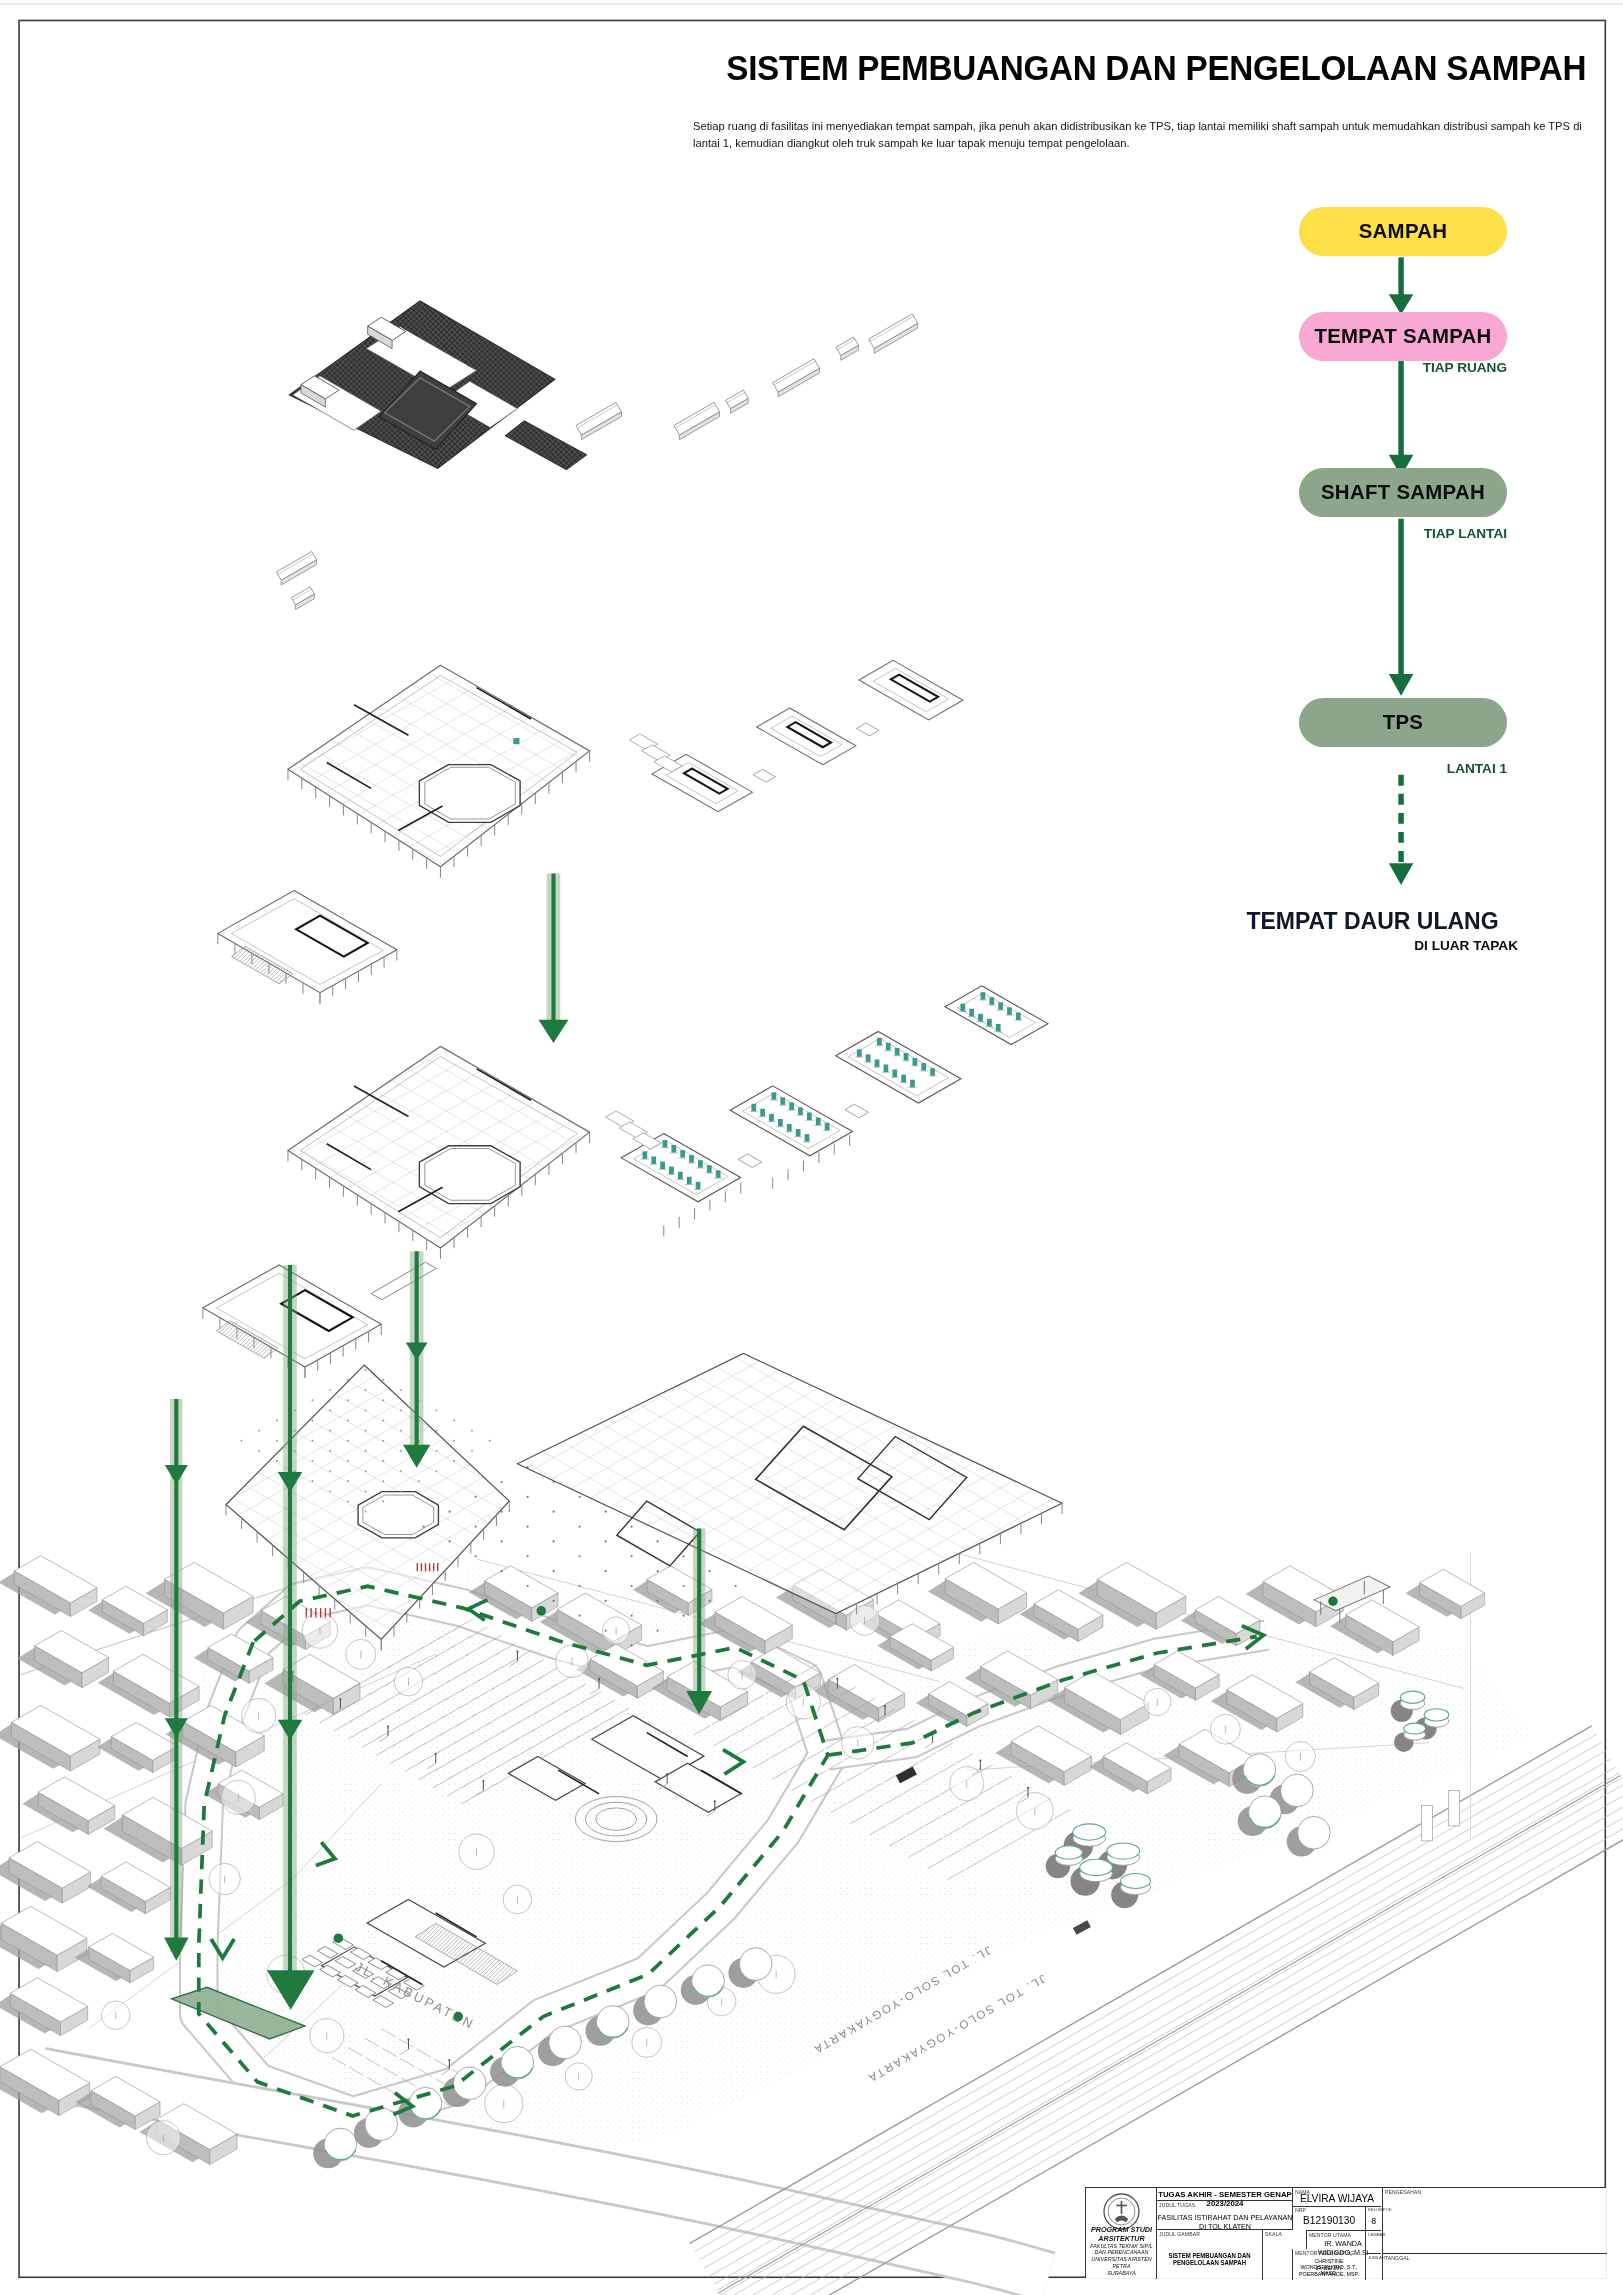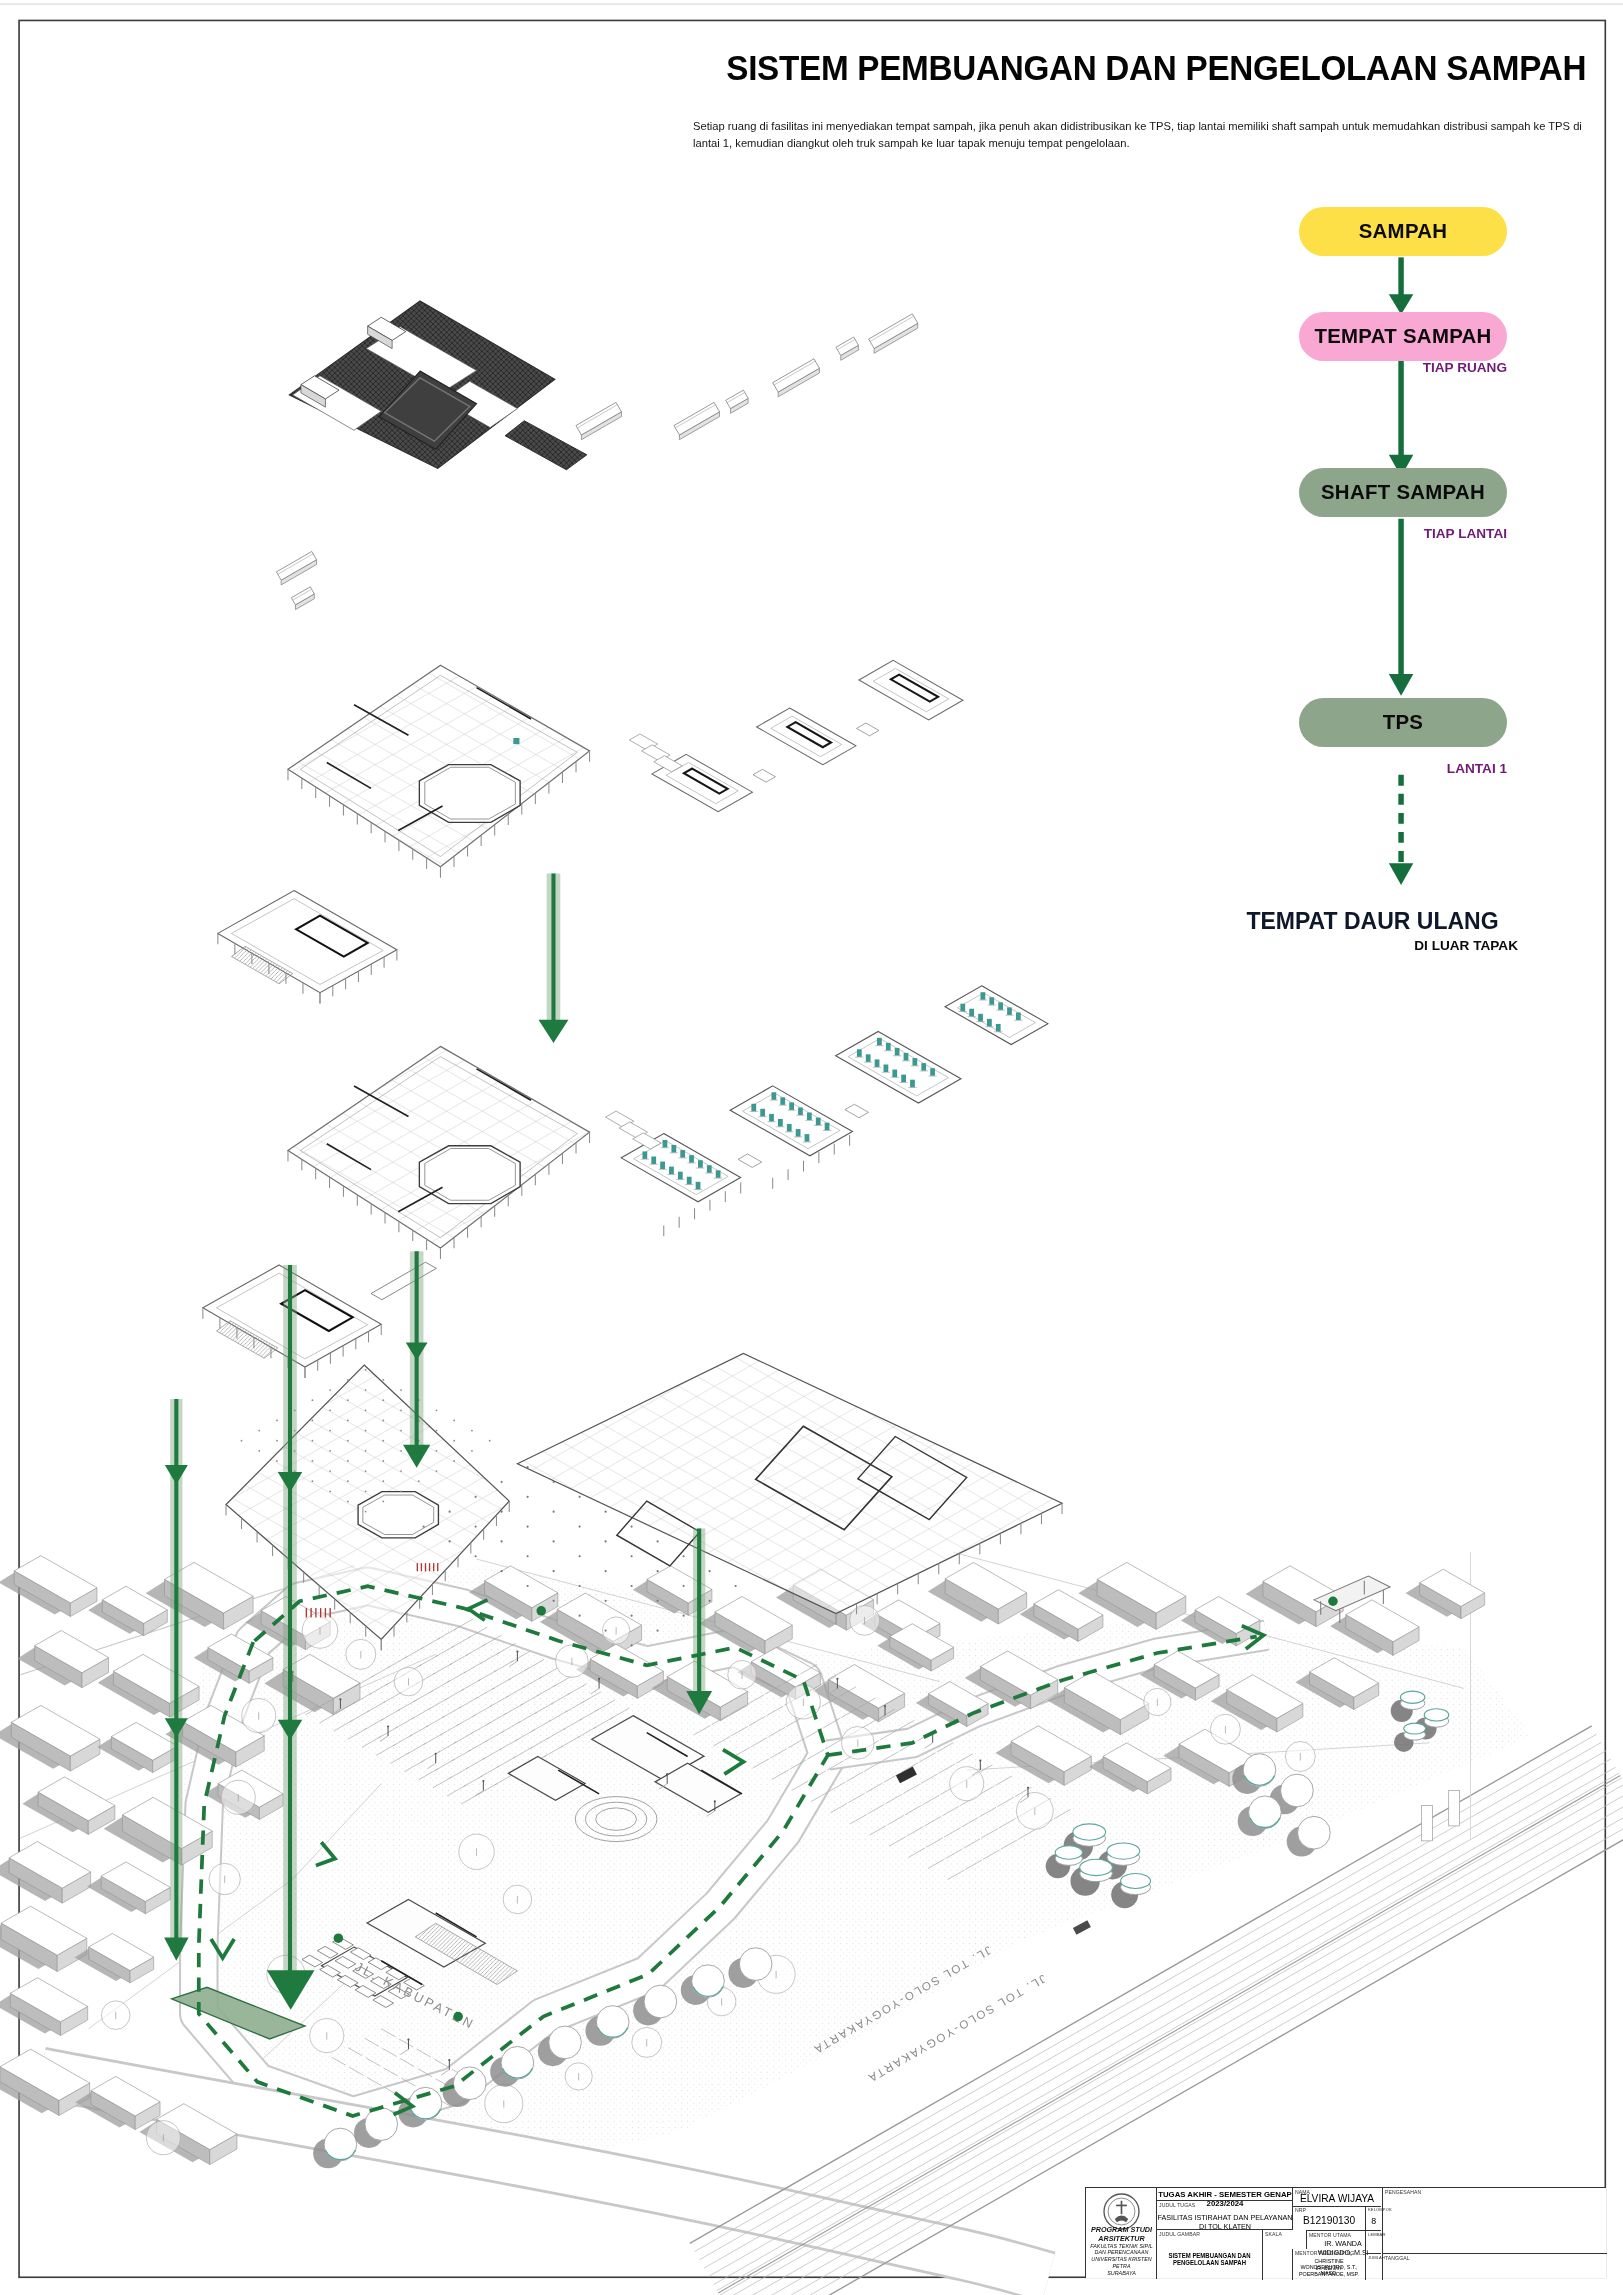--- a/index.html
+++ b/index.html
@@ -7,21 +7,21 @@
          font-family:"Liberation Sans",sans-serif;color:#111;}
   .art{position:absolute;left:0;top:0;width:1623px;height:2295px;}
   .page-title{position:absolute;top:48px;right:37px;font-size:35px;font-weight:800;
               letter-spacing:-0.3px;white-space:nowrap;transform:scaleX(.95);transform-origin:right;
               color:#050505;}
   .page-desc{position:absolute;left:693px;top:118px;width:899px;font-size:11.2px;line-height:1.5;
              color:#151515;text-align:left;}
   .fc-box{position:absolute;left:1299px;width:208px;height:49px;border-radius:24.5px;
           background:#8da68b;display:flex;align-items:center;justify-content:center;
           font-size:20.4px;font-weight:bold;color:#0b0b0b;letter-spacing:0.3px;}
-  .fc-sub{position:absolute;left:1299px;width:208px;text-align:right;font-size:13.6px;font-weight:bold;color:#701a75;}
+  .fc-sub{position:absolute;left:1299px;width:208px;text-align:right;font-size:13.6px;font-weight:bold;color:#14532d;}
   .fc-final{position:absolute;left:1226px;width:293px;text-align:center;font-size:23px;font-weight:bold;color:#0f172a;white-space:nowrap;}
   .fc-final-sub{position:absolute;left:1246px;width:272px;text-align:right;font-size:13.6px;font-weight:bold;color:#0b0b0b;}
   
   .tb{position:absolute;left:1085px;top:2187px;width:521px;height:91px;background:#fff;
       border-top:1.1px solid #333;border-left:1.1px solid #333;box-sizing:border-box;font-size:5.4px;}
   .tb .cell{position:absolute;box-sizing:border-box;border-color:#333;}
   .tb .lab{position:absolute;top:0.7px;left:2px;font-size:5.1px;color:#333;letter-spacing:0.1px;}
   .tb .val{position:absolute;left:0;right:0;text-align:center;color:#000;}
   .bl{border-left:0.8px solid #333;} .bt{border-top:0.8px solid #333;} .bb{border-bottom:0.8px solid #333;} .br{border-right:0.8px solid #333;font-style:italic;}
   .logo-wrap{position:absolute;left:0;top:4.1px;width:71px;text-align:center;}

